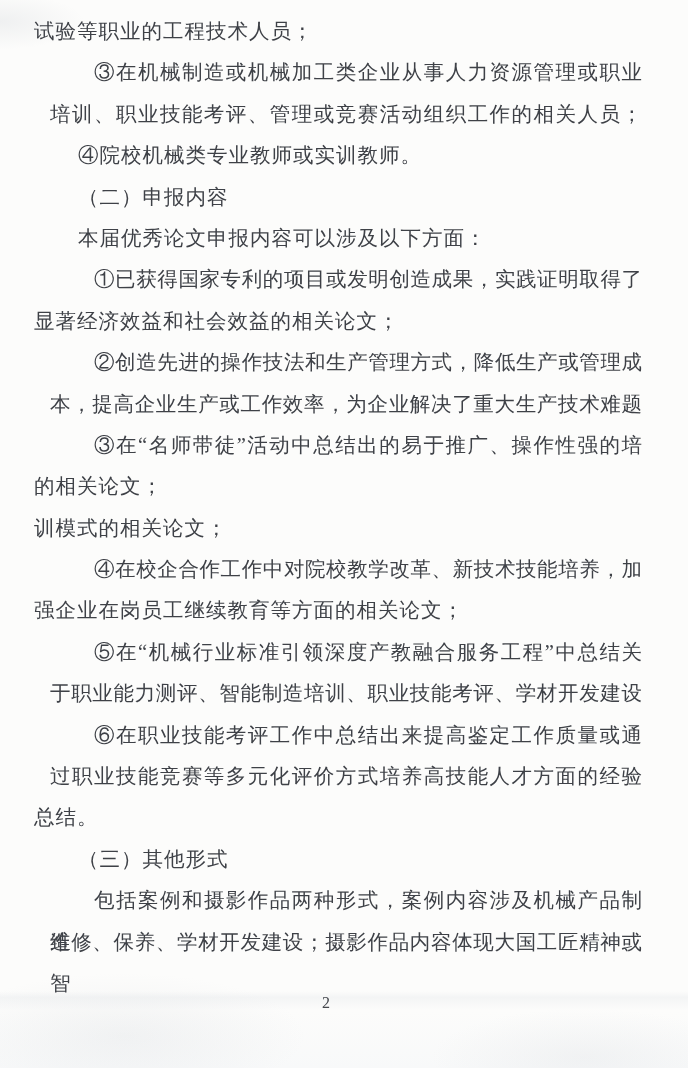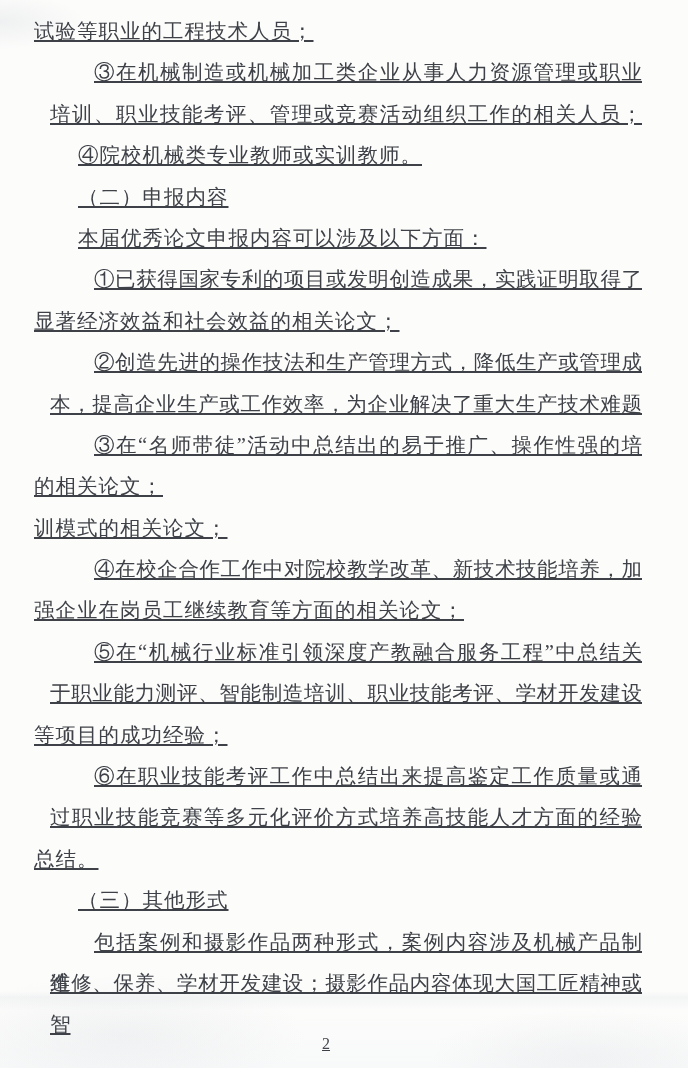--- a/index.html
+++ b/index.html
@@ -17,21 +17,20 @@
       radial-gradient(ellipse 120px 40px at 0% 2%, rgba(180,186,194,0.18), transparent 70%),
       linear-gradient(180deg, rgba(255,255,255,0) 0%, rgba(255,255,255,0) 92.8%, rgba(205,211,218,0.18) 93.4%, rgba(255,255,255,0) 94.6%, rgba(244,246,248,0.5) 100%),
       #fcfcfb;
     color: #3e4147;
   }
   .page {
     box-sizing: border-box;
     width: 688px;
     height: 1068px;
     padding: 11px 46px 1px 34px;
-    text-decoration: underline;
   }
   .line {
     font-size: 20.5px;
     line-height: 41.4px;
     height: 41.4px;
     letter-spacing: 1px;
     white-space: normal;
     overflow: visible;
   }
   .indent { text-indent: 44px; }
@@ -65,21 +64,20 @@
   <div class="line">显著经济效益和社会效益的相关论文；</div>
   <div class="line indent just">②创造先进的操作技法和生产管理方式，降低生产或管理成</div>
   <div class="line just">本，提高企业生产或工作效率，为企业解决了重大生产技术难题</div>
   <div class="line indent just">③在“名师带徒”活动中总结出的易于推广、操作性强的培</div>
   <div class="line">的相关论文；</div>
   <div class="line">训模式的相关论文；</div>
   <div class="line indent just">④在校企合作工作中对院校教学改革、新技术技能培养，加</div>
   <div class="line">强企业在岗员工继续教育等方面的相关论文；</div>
   <div class="line indent just">⑤在“机械行业标准引领深度产教融合服务工程”中总结关</div>
   <div class="line just">于职业能力测评、智能制造培训、职业技能考评、学材开发建设</div>
-  <div class="line">等项目的成功经验；</div>
   <div class="line indent just">⑥在职业技能考评工作中总结出来提高鉴定工作质量或通</div>
   <div class="line just">过职业技能竞赛等多元化评价方式培养高技能人才方面的经验</div>
   <div class="line">总结。</div>
   <div class="line indent">（三）其他形式</div>
   <div class="line indent just">包括案例和摄影作品两种形式，案例内容涉及机械产品制造、</div>
   <div class="line just">维修、保养、学材开发建设；摄影作品内容体现大国工匠精神或智</div>
 
   <div class="pagenum">2</div>
 </div>
 

